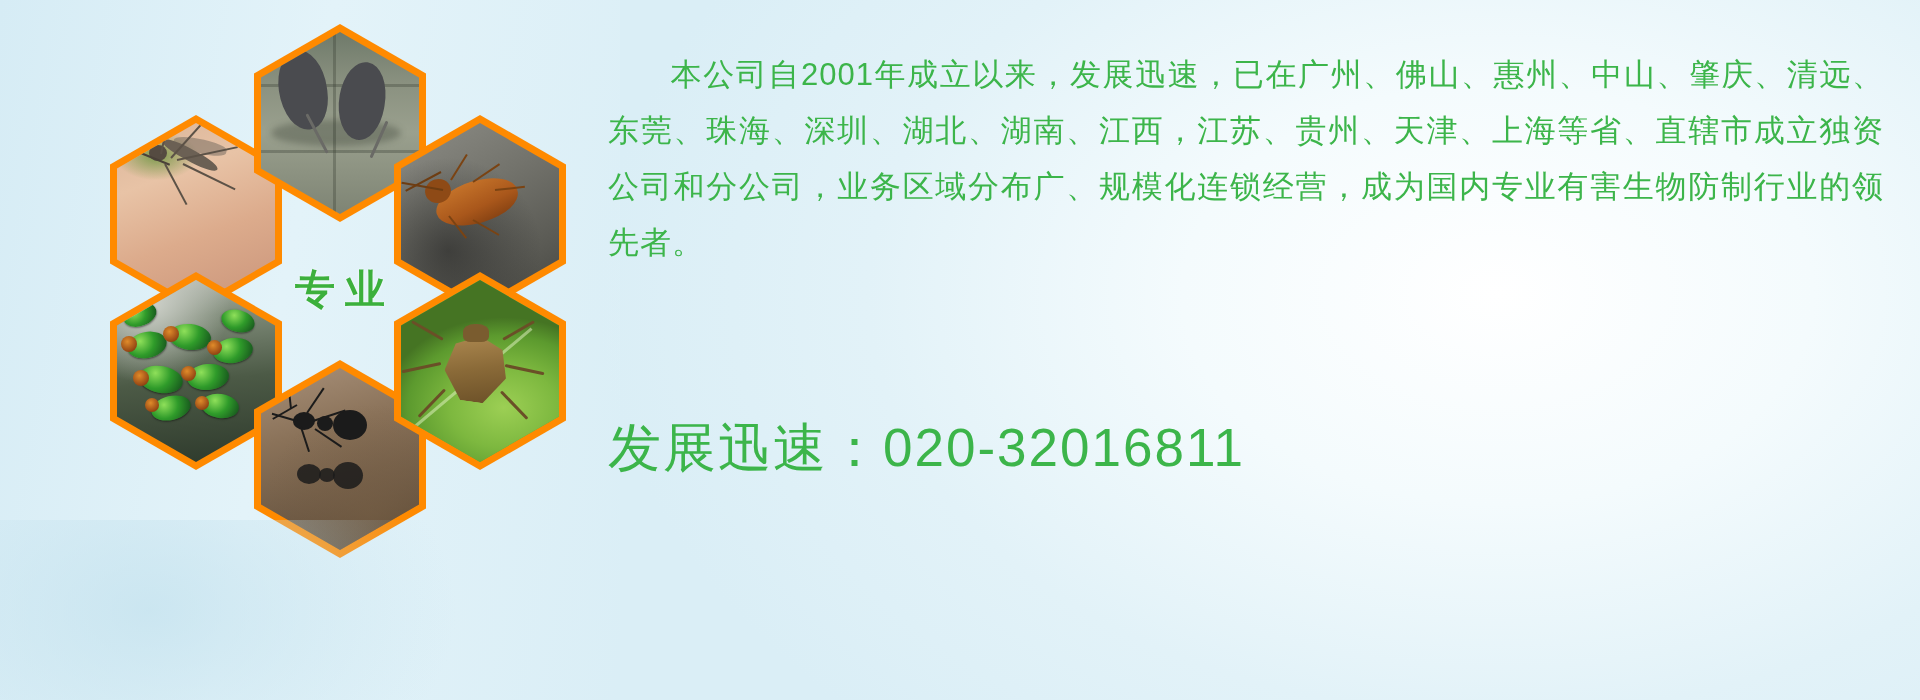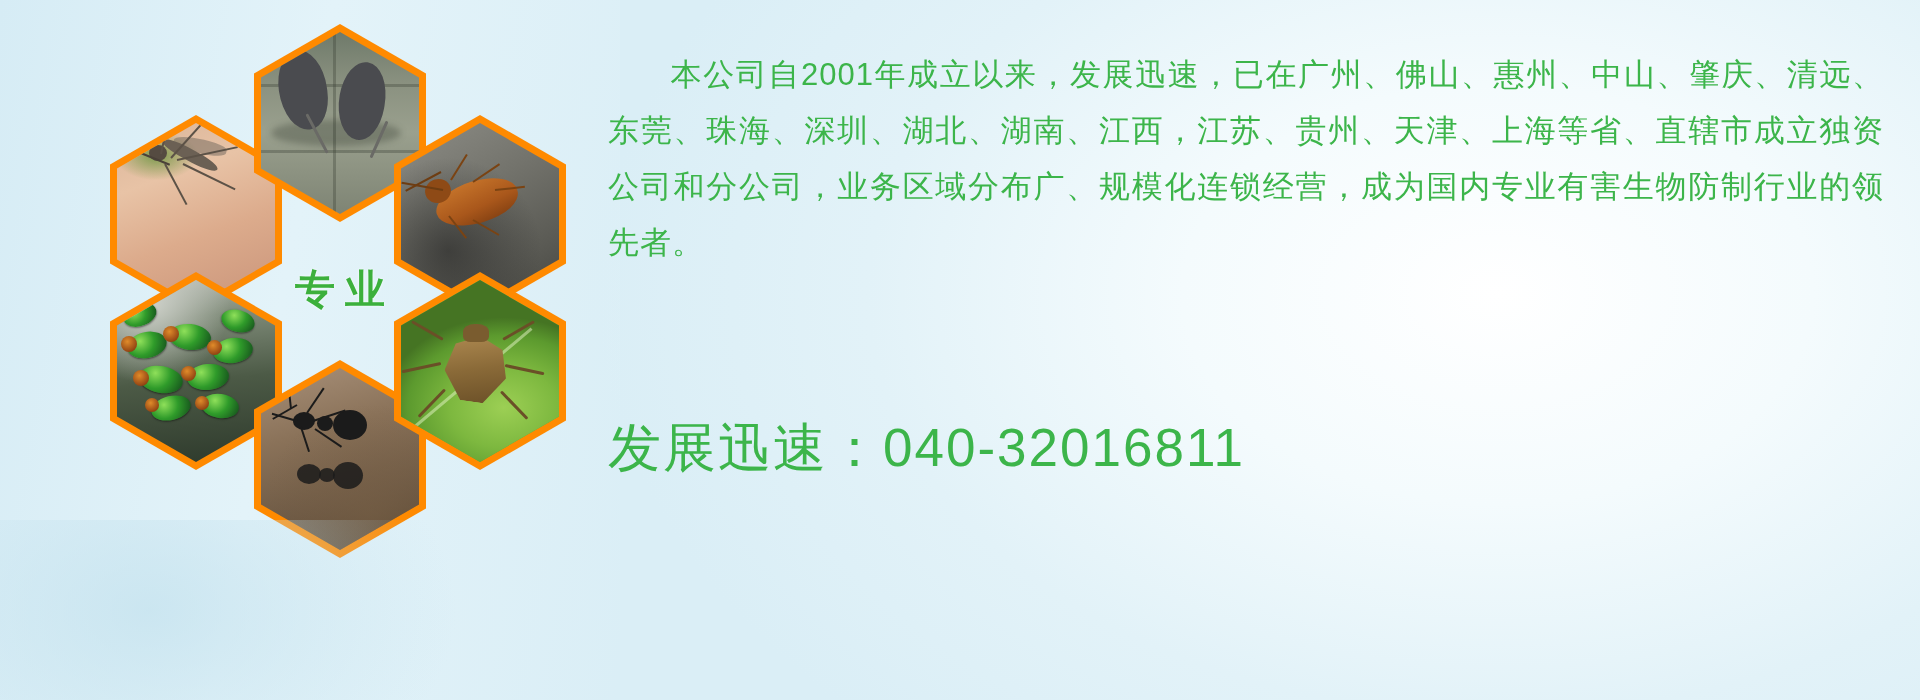--- a/index.html
+++ b/index.html
@@ -334,17 +334,17 @@
       </div>
     </div>
 
   </div>
 
   <div class="content">
 
     <div class="paragraph"><span class="indent"></span><span>本公司自2001年成立以来，发展迅速，已在广州、佛山、惠州、中山、肇庆、清远、东莞、珠海、深圳、湖北、湖南、江西，江苏、贵州、天津、上海等省、直辖市成立独资公司和分公司，业务区域分布广、规模化连锁经营，成为国内专业有害生物防制行业的领先者。</span></div>
 
     <div class="contact">
-      <span>发展迅速：</span><span>040-32016811</span>
+      <span>发展迅速：</span><span>020-32016811</span>
     </div>
 
   </div>
 </div>
 
 </body></html>

